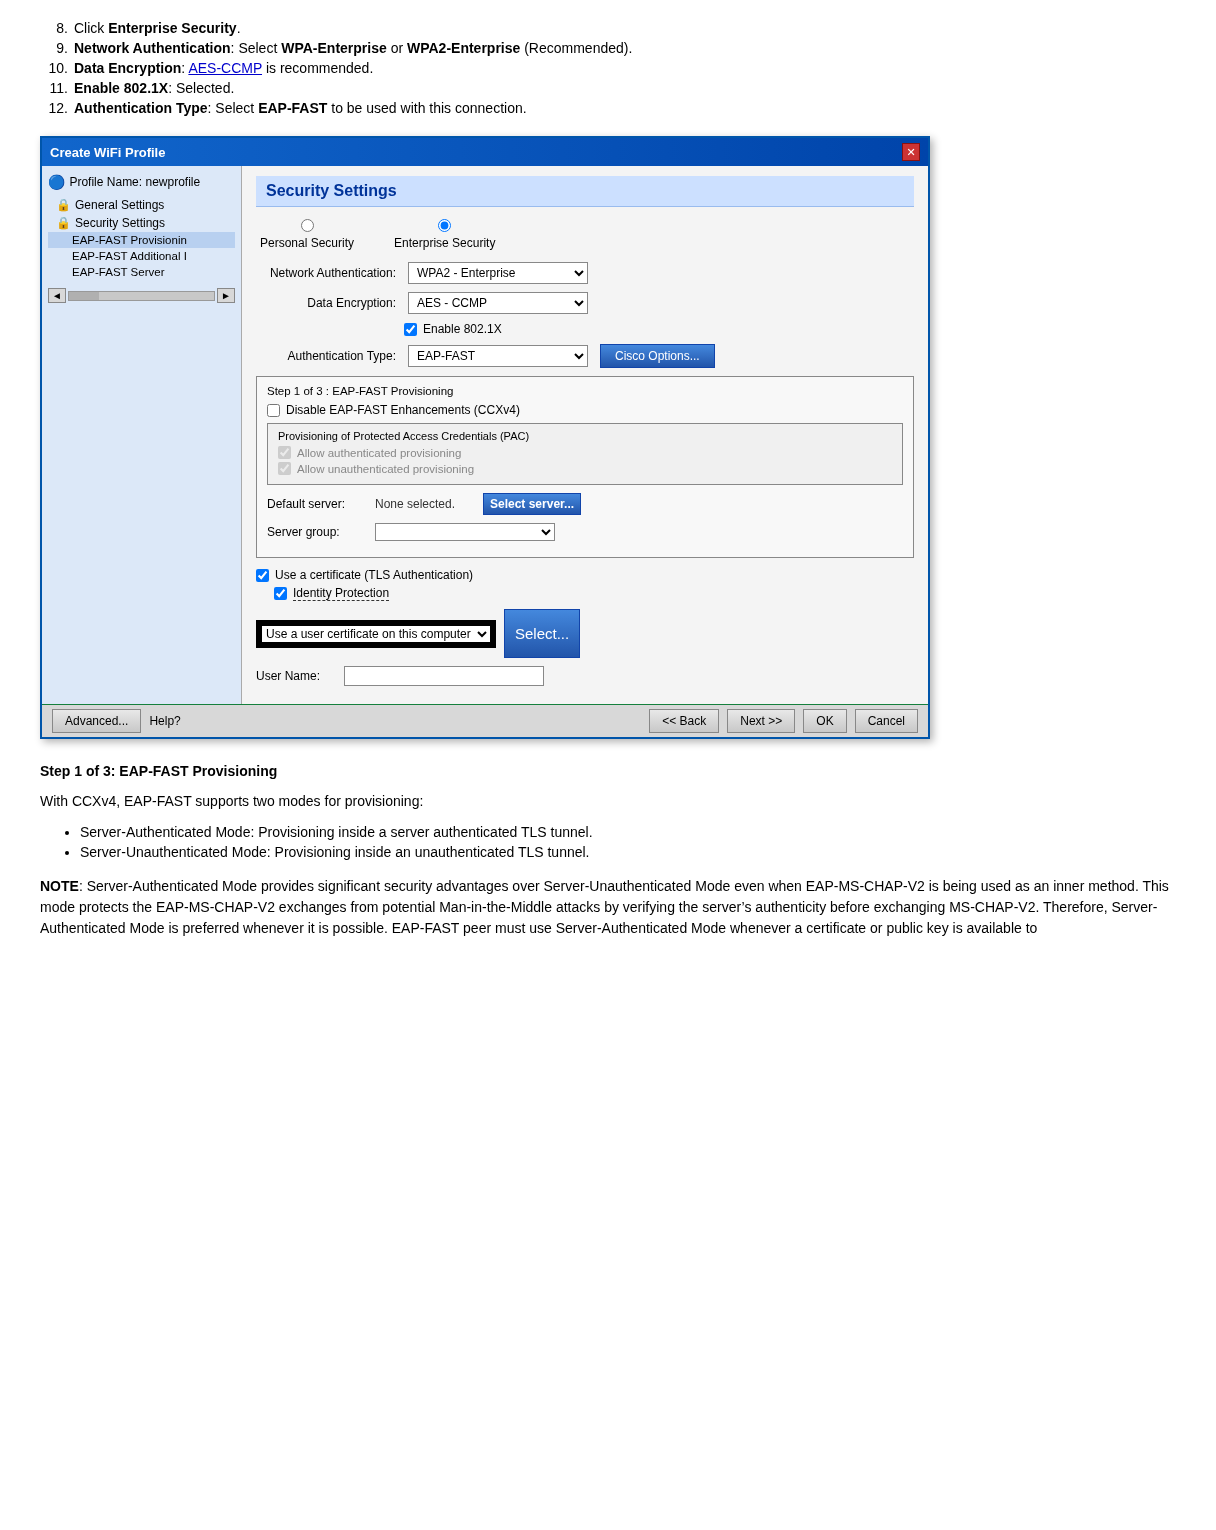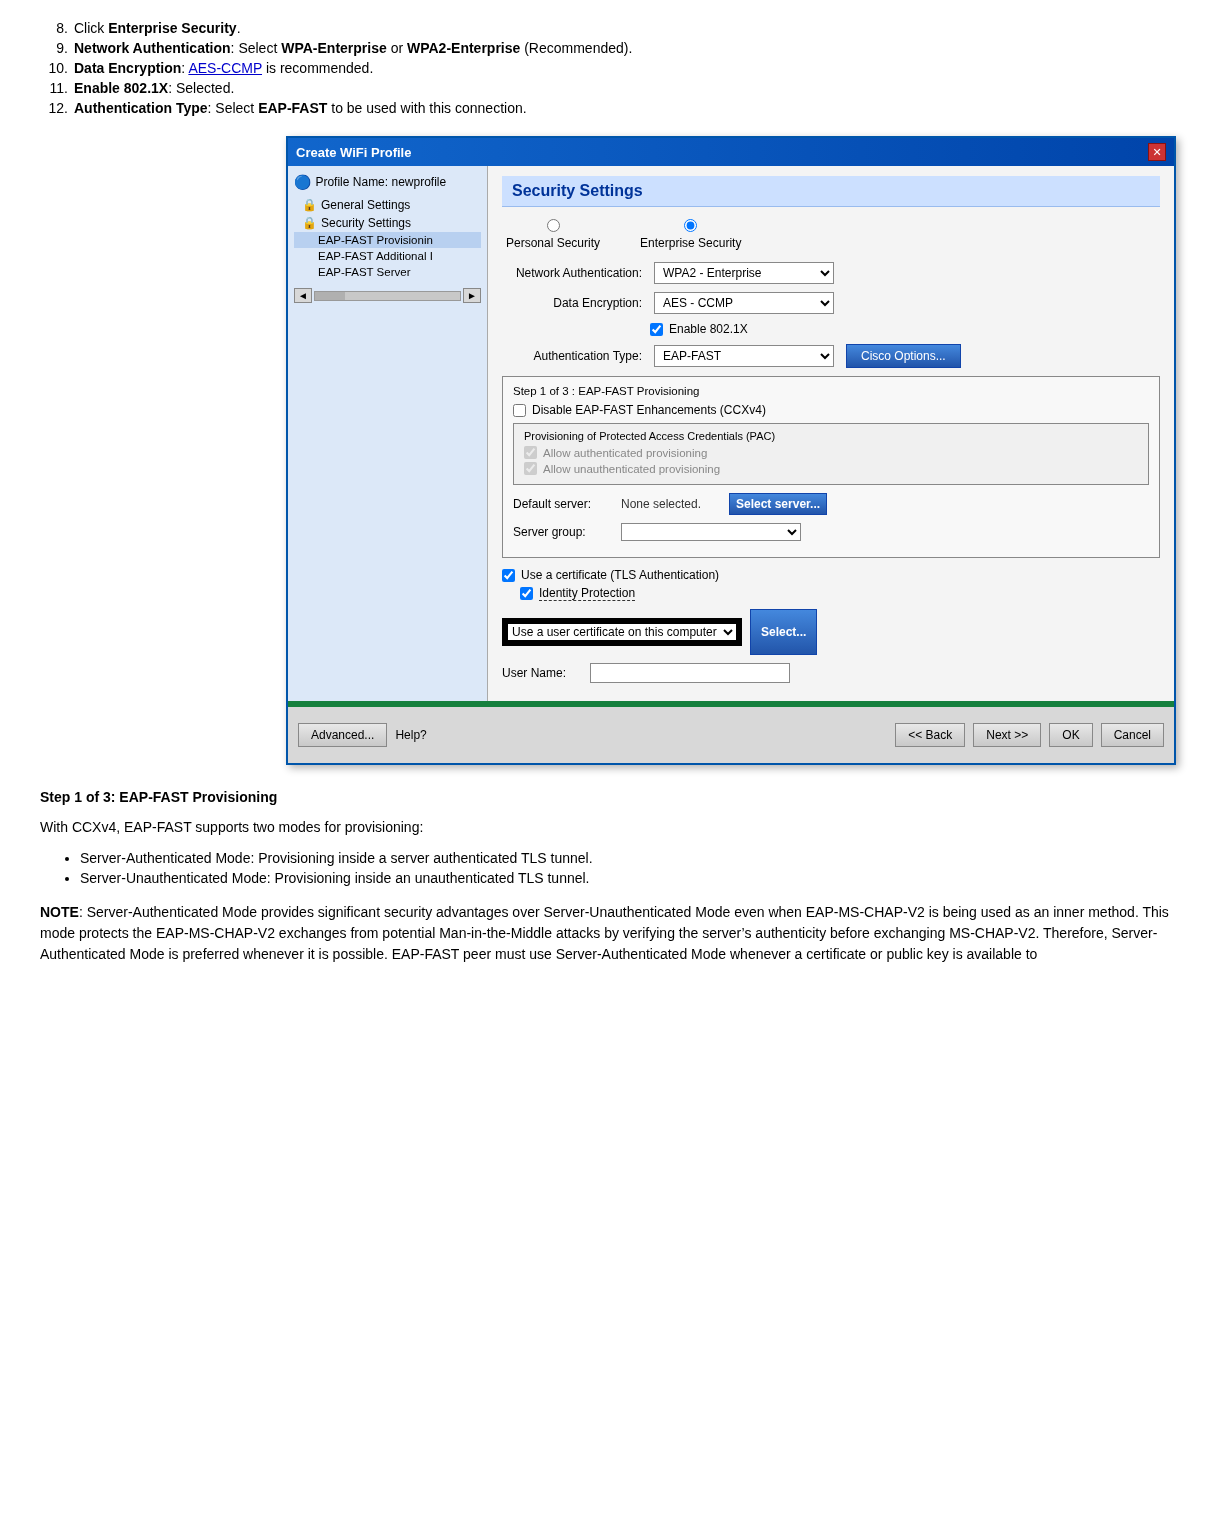--- a/index.html
+++ b/index.html
@@ -28,21 +28,21 @@
     }
     .numbered-list li .content {
       flex: 1;
     }
     a { color: #0000cc; text-decoration: underline; }
 
     
     .dialog-wrapper {
       margin: 20px 0 24px 0;
       display: flex;
-      justify-content: flex-end;
+      justify-content: flex-start;
     }
     .dialog {
       width: 890px;
       border: 2px solid #0055aa;
       background: #f0f4ff;
       box-shadow: 3px 3px 8px rgba(0,0,0,0.3);
     }
     .dialog-titlebar {
       background: linear-gradient(to right, #1166cc, #0044aa);
       color: #fff;
@@ -243,24 +243,24 @@
       gap: 8px;
       font-size: 12px;
       margin-bottom: 8px;
     }
     .username-row label { min-width: 80px; }
     .username-row input { font-size: 12px; width: 200px; border: 1px solid #888; padding: 2px 4px; }
 
     
     .dialog-bottom {
       background: #d8d8d8;
-      border-top: 6px solid #15803d;
-      display: flex;
-      align-items: center;
-      padding: 16px 10px;
+      border-top: 1px solid #15803d;
+      display: flex;
+      align-items: center;
+      padding: 4px 10px;
       gap: 8px;
     }
     .dialog-bottom .left-btns { display: flex; gap: 8px; flex: 1; }
     .dialog-bottom .right-btns { display: flex; gap: 8px; }
     .btn-gray {
       background: linear-gradient(to bottom, #e8e8e8, #c8c8c8);
       border: 1px solid #888;
       font-size: 12px;
       padding: 4px 12px;
       cursor: pointer;
@@ -476,21 +476,21 @@
 
         <div class="identity-row">
           <input type="checkbox" checked="" style="">
           <span class="identity-label">Identity Protection</span>
         </div>
 
         <div class="auth-row">
           <select>
             <option>Use a user certificate on this computer</option>
           </select>
-          <button style="background:linear-gradient(to bottom,#4488dd,#2255aa);color:#fff;border:1px solid #1144aa;font-size:12px;padding:15px 10px;cursor:pointer;font-weight:bold;">Select...</button>
+          <button style="background:linear-gradient(to bottom,#4488dd,#2255aa);color:#fff;border:1px solid #1144aa;font-size:15px;padding:15px 10px;cursor:pointer;font-weight:normal;">Select...</button>
         </div>
 
         <div class="username-row">
           <label>User Name:</label>
           <input type="text" style="font-size: 12px; width: 200px; border: 1px solid rgb(136, 136, 136); padding: 2px 4px;">
         </div>
       </div>
     </div>
 
     <div class="dialog-bottom">

